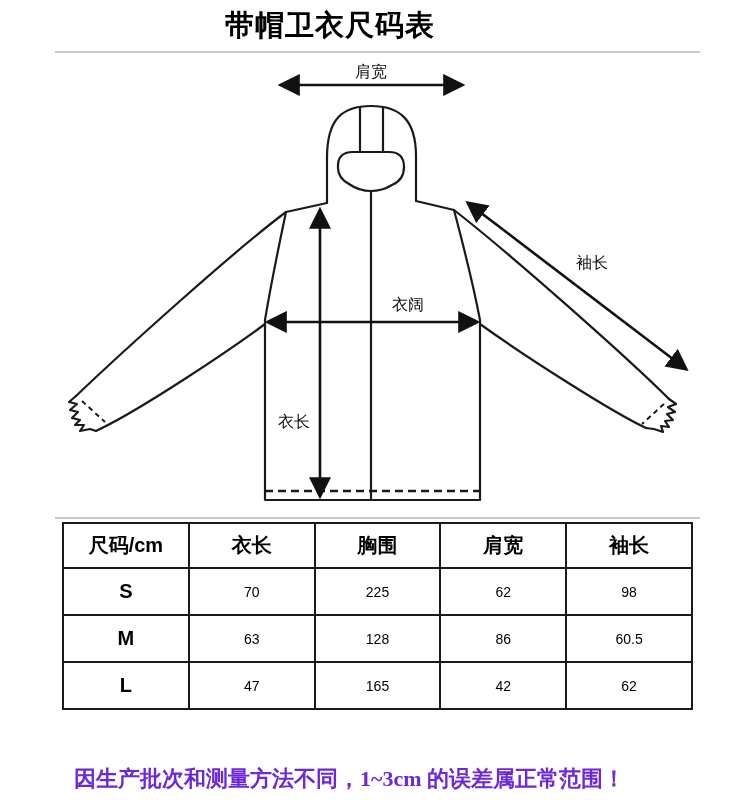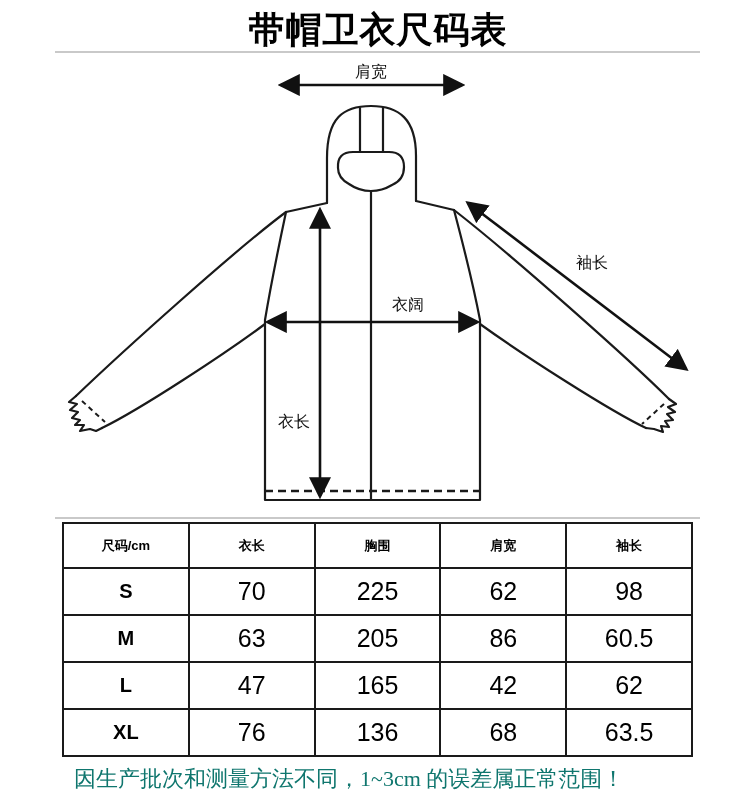--- a/index.html
+++ b/index.html
@@ -1,37 +1,37 @@
 <!DOCTYPE html>
 <html><head>
 <meta charset="utf-8">
 <style>
   html,body{margin:0;padding:0;background:#ffffff;}
   #page{position:relative;width:750px;height:800px;background:#fff;overflow:hidden;
         font-family:"Liberation Sans","DejaVu Sans",sans-serif;color:#000;}
   #page-title{position:absolute;top:6px;left:0;width:660px;text-align:center;
-        font-size:36px;font-weight:bold;letter-spacing:1px;color:#000;padding-left:48px;}
+        font-size:29px;font-weight:bold;letter-spacing:1px;color:#000;}
   .hr-divider{position:absolute;left:55px;width:645px;height:2px;background:#c9c9c9;}
   #divider-top{top:51px;}
   #divider-bottom{top:517px;}
   #diagram-svg{position:absolute;top:0;left:0;}
   .garment-line{fill:none;stroke:#1a1a1a;stroke-width:2.2;stroke-linecap:round;stroke-linejoin:round;}
   .dash-line{fill:none;stroke:#1a1a1a;stroke-width:2.6;stroke-dasharray:8 5;}
   .cuff-dash{fill:none;stroke:#1a1a1a;stroke-width:2;stroke-dasharray:5 4;}
   .measure-arrow{fill:none;stroke:#111;stroke-width:2.6;}
   .diagram-label{font-family:"Liberation Sans","DejaVu Sans",sans-serif;font-size:16px;fill:#111;}
   #size-table{position:absolute;left:62px;top:522px;width:631px;border-collapse:collapse;
         table-layout:fixed;}
   #size-table td,#size-table th{border:2px solid #1a1a1a;text-align:center;vertical-align:middle;
         padding:0;background:#fff;}
-  #size-table th{height:43px;font-size:13px;font-weight:bold;border-radius:13px;}
-  #size-table td{height:45px;font-size:25px;font-weight:normal;}
+  #size-table th{height:43px;font-size:20px;font-weight:bold;border-radius:13px;}
+  #size-table td{height:45px;font-size:14px;font-weight:normal;}
   #size-table td.size-cell{font-weight:bold;font-size:20px;}
   #footer-note{position:absolute;left:74px;top:764px;width:640px;font-size:22px;
-        font-family:"Liberation Serif","DejaVu Serif",serif;color:#0f766e;}
+        font-family:"Liberation Serif","DejaVu Serif",serif;color:#6d28d9;font-weight:bold;}
 </style>
 </head>
 <body>
 
 <div id="page">
 
   <div id="page-title">带帽卫衣尺码表</div>
   <div id="divider-top" class="hr-divider"></div>
 
   <svg id="diagram-svg" width="750" height="520" viewBox="0 0 750 520">
@@ -106,37 +106,30 @@
       <tr>
         <td class="size-cell">S</td>
         <td>70</td>
         <td>225</td>
         <td>62</td>
         <td>98</td>
       </tr>
       <tr>
         <td class="size-cell">M</td>
         <td>63</td>
-        <td>205</td>
+        <td>128</td>
         <td>86</td>
         <td>60.5</td>
       </tr>
       <tr>
         <td class="size-cell">L</td>
         <td>47</td>
         <td>165</td>
         <td>42</td>
         <td>62</td>
-      </tr>
-      <tr>
-        <td class="size-cell">XL</td>
-        <td>76</td>
-        <td>136</td>
-        <td>68</td>
-        <td>63.5</td>
       </tr>
     </tbody>
   </table>
 
   <div id="divider-bottom" class="hr-divider"></div>
 
   <div id="footer-note">因生产批次和测量方法不同，1~3cm 的误差属正常范围！</div>
 
 </div>
 

